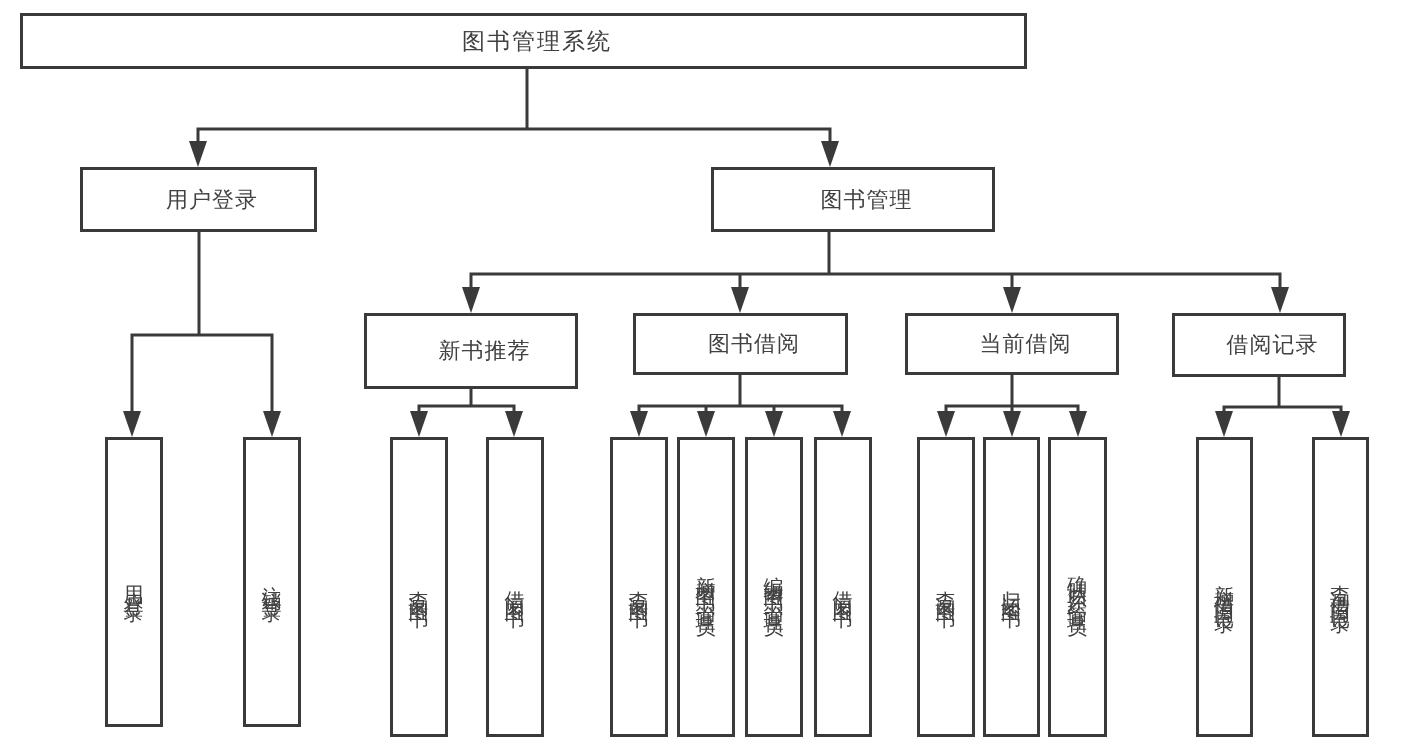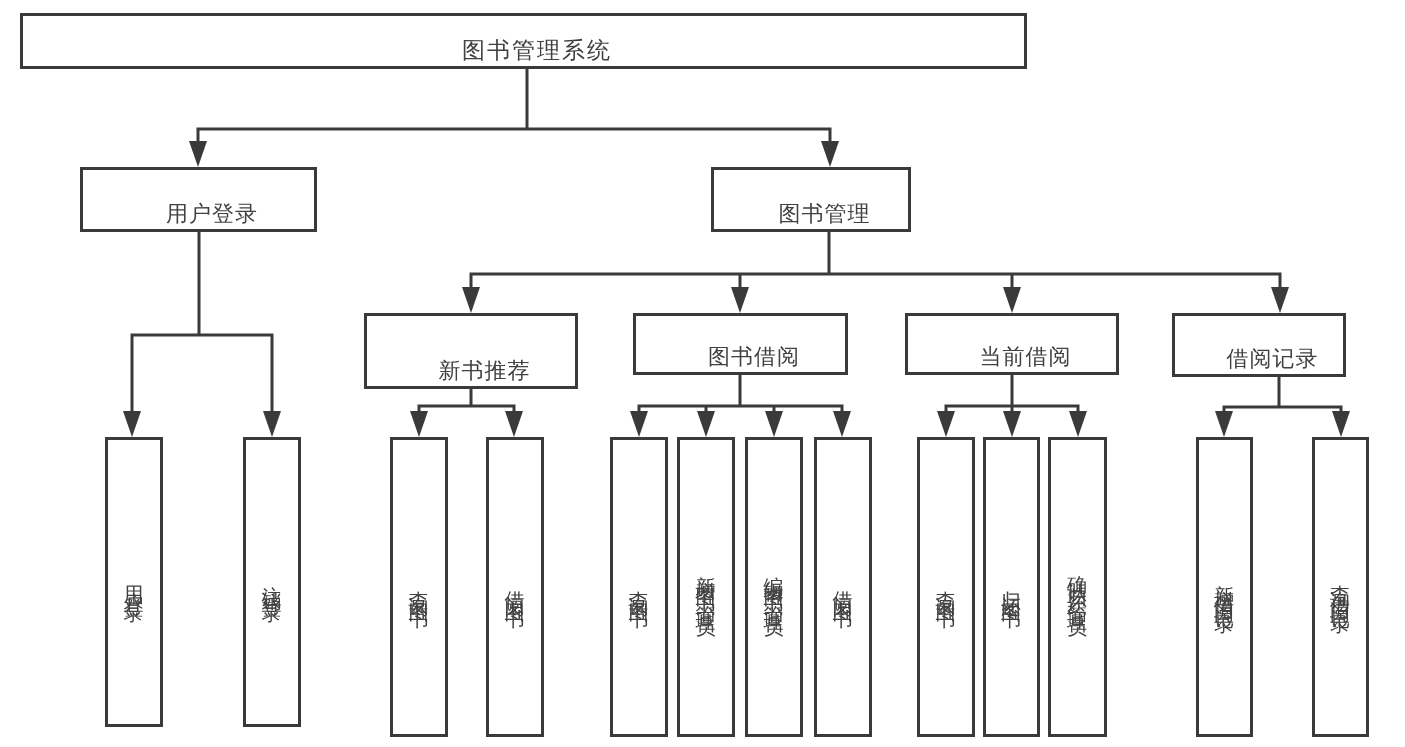--- a/index.html
+++ b/index.html
@@ -5,21 +5,21 @@
   html,body{margin:0;padding:0;background:#ffffff;}
   .canvas{
     position:relative;width:1405px;height:747px;background:#ffffff;
     font-family:"Liberation Sans","DejaVu Sans",sans-serif;color:#414141;
     overflow:hidden;
   }
   .canvas *{box-sizing:border-box;}
   .connectors{position:absolute;left:0;top:0;}
   .hbox{
     position:absolute;border:3px solid #3a3a3a;background:#ffffff;
-    display:flex;align-items:flex-end;justify-content:center;
+    display:flex;align-items:center;justify-content:center;
     font-size:22px;letter-spacing:1px;color:#414141;padding-left:27px;
   }
   .hbox.root{font-size:23px;letter-spacing:2px;}
   .vbox{
     position:absolute;border:3px solid #3a3a3a;background:#ffffff;
     display:flex;align-items:center;justify-content:center;
     width:58px;top:437px;height:300px;
   }
   .vbox .vlabel{
     writing-mode:vertical-rl;text-orientation:mixed;
@@ -70,21 +70,21 @@
     </g>
   </svg>
 
   <div class="hbox root" style="left:20px;top:13px;width:1007px;height:56px">
     <span>图书管理系统</span>
   </div>
 
   <div class="hbox" style="left:80px;top:167px;width:237px;height:65px">
     <span>用户登录</span>
   </div>
-  <div class="hbox" style="left:711px;top:167px;width:200px;height:65px">
+  <div class="hbox" style="left:711px;top:167px;width:284px;height:65px">
     <span>图书管理</span>
   </div>
 
   <div class="hbox" style="left:364px;top:313px;width:214px;height:76px">
     <span>新书推荐</span>
   </div>
   <div class="hbox" style="left:905px;top:313px;width:214px;height:62px">
     <span>当前借阅</span>
   </div>
   <div class="hbox" style="left:633px;top:313px;width:215px;height:62px">

